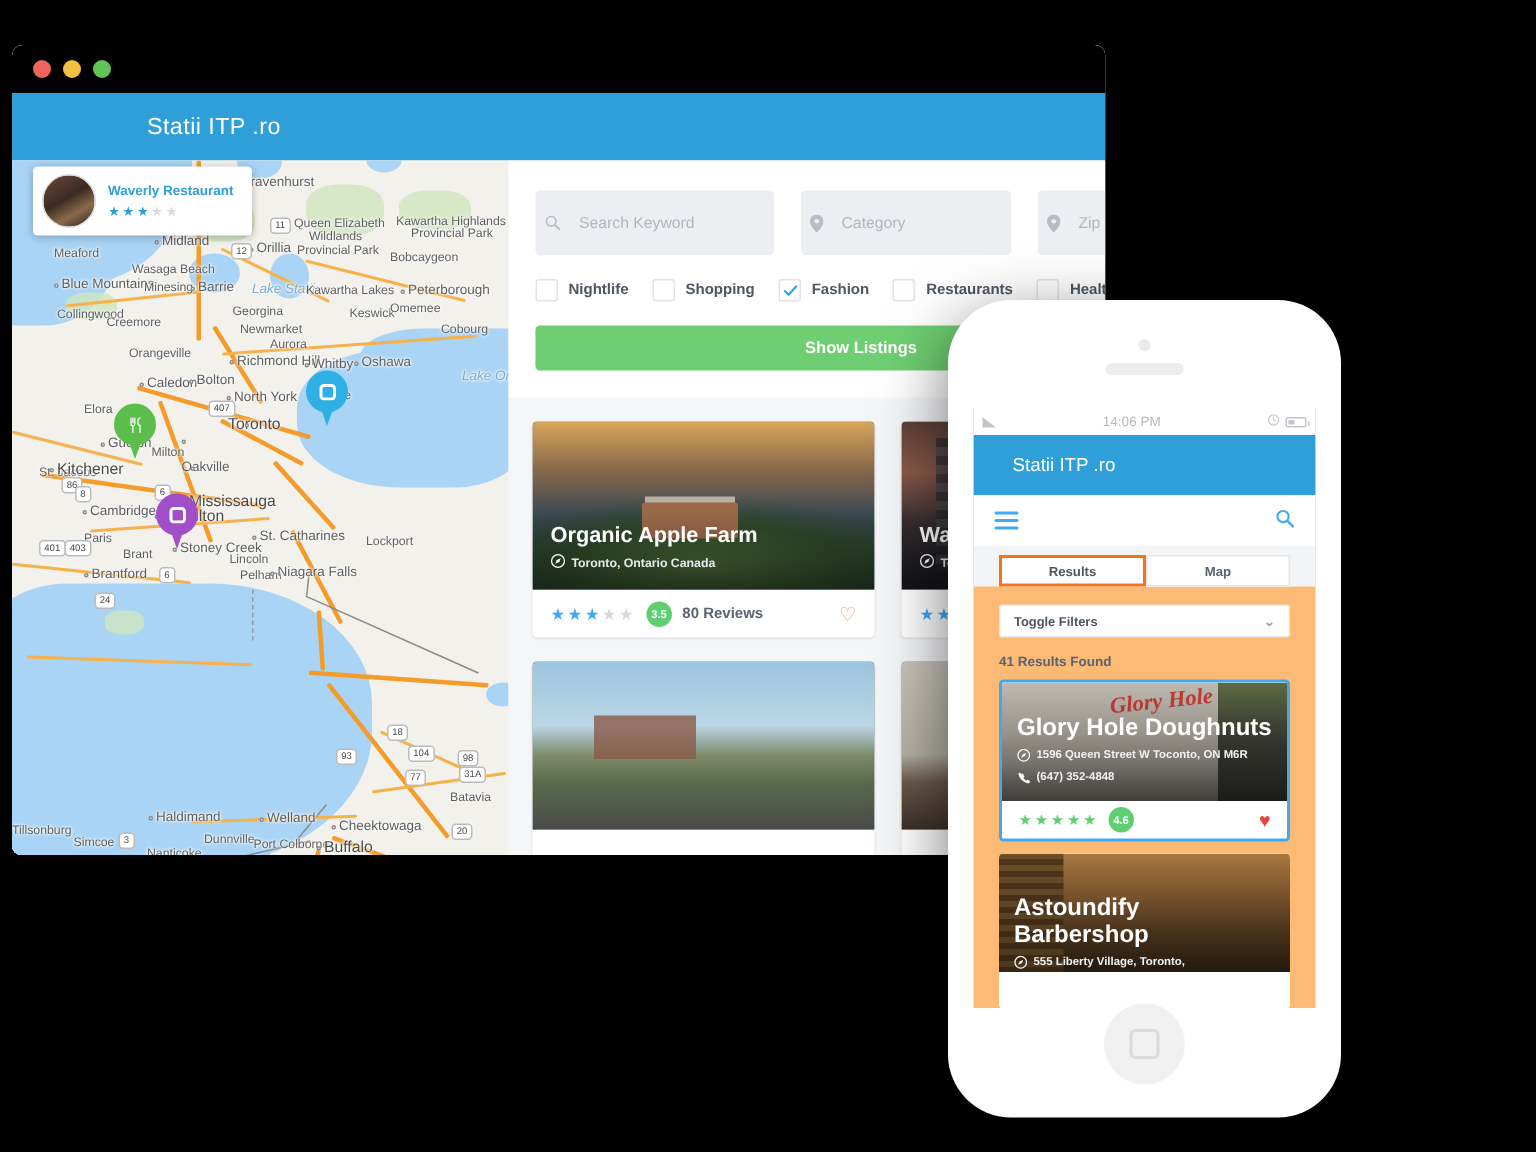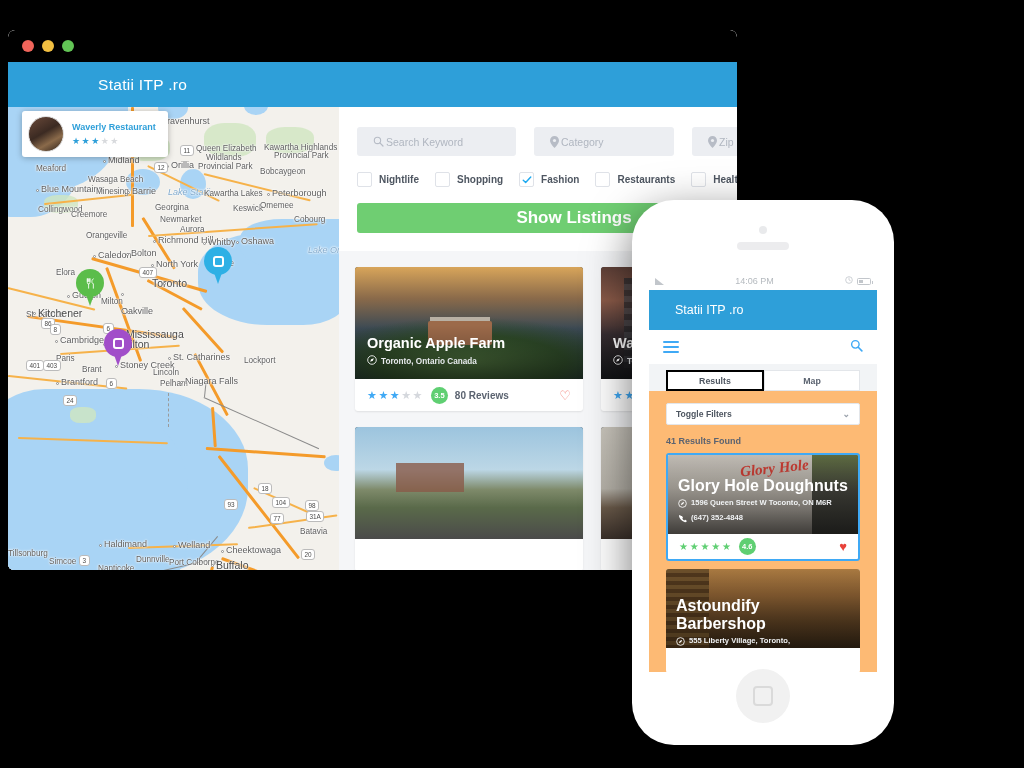--- a/index.html
+++ b/index.html
@@ -110,42 +110,42 @@
 
   
   .content-panel {
     flex: 1; background: #f5f6f8; position: relative; overflow: hidden;
   }
   .search-card {
     background: #fff; padding: 20px 18px 18px 18px;
   }
   .search-row { display: flex; gap: 18px; }
   .field {
-    height: 29px; background: #eceef2; border-radius: 3px;
-    display: flex; align-items: center; padding: 0 16px; gap: 2px;
+    height: 43px; background: #eceef2; border-radius: 3px;
+    display: flex; align-items: center; padding: 0 6px; gap: 12px;
     flex: 1; min-width: 0;
   }
   .field .fi { color: #b7bcc6; flex: 0 0 auto; display:flex; }
   .field .ftext { color: #b0b6c0; font-size: 10.5px; white-space: nowrap; overflow:hidden; }
 
   .checkbox-row {
     display: flex; align-items: center; gap: 7px; margin-top: 16px;
     white-space: nowrap;
   }
   .cb {
     width: 15px; height: 15px; border: 1px solid #dfe2e8; border-radius: 2px;
     background: #fff; flex: 0 0 15px; display:flex; align-items:center; justify-content:center;
   }
   .cb.checked { color: #1ca9f0; }
   .cb-label { font-size: 10px; color: #4e5661; font-weight: bold; margin-right: 9px; }
 
   .show-btn {
     margin-top: 16px; height: 30px; background: #6fce72; border-radius: 3px;
     display: flex; align-items: center; justify-content: center;
-    color: #fff; font-size: 17px; font-weight: bold;
+    color: #fff; font-size: 11px; font-weight: bold;
     width: 434px;
   }
 
   .cards-area { padding: 16px 16px 0 16px; }
   .cards-row { display: flex; gap: 18px; margin-bottom: 16px; }
   .lcard {
     width: 228px; background: #fff; border-radius: 3px;
     box-shadow: 0 1px 2px rgba(0,0,0,.09);
     overflow: hidden; flex: 0 0 228px;
   }
@@ -254,21 +254,21 @@
   .hamburger span { display:block; height:2px; background:#3fa9f5; margin-bottom:3px; border-radius:1px;}
   .hamburger span:last-child{margin-bottom:0;}
   .mag { color: #3fa9f5; font-size: 14px; }
 
   .tabs { display: flex; padding: 6px 17px 0 17px; background: #f2f4f6;}
   .tab {
     flex: 1; height: 21px; background: #fff; border: 1px solid #e3e6ea;
     display: flex; align-items: center; justify-content: center;
     font-size: 8.8px; color: #5b6370; font-weight: bold;
   }
-  .tab.active { border: 2px solid #000000; color: #4e5661; z-index:2; }
+  .tab.active { border: 2px solid #f97316; color: #4e5661; z-index:2; }
 
   .toggle-filters {
     margin: 12px 17px 0 17px; height: 22px; background: #fff;
     border: 1px solid #e3e6ea; border-radius: 2px;
     display: flex; align-items: center; padding: 0 9px;
     font-size: 8.6px; color: #4e5661; font-weight: bold;
   }
   .chev { margin-left: auto; color: #9aa1ab; font-size: 9px; }
 
   .results-count { margin: 11px 17px 7px 17px; font-size: 9px; color: #5b6370; font-weight:bold;}

